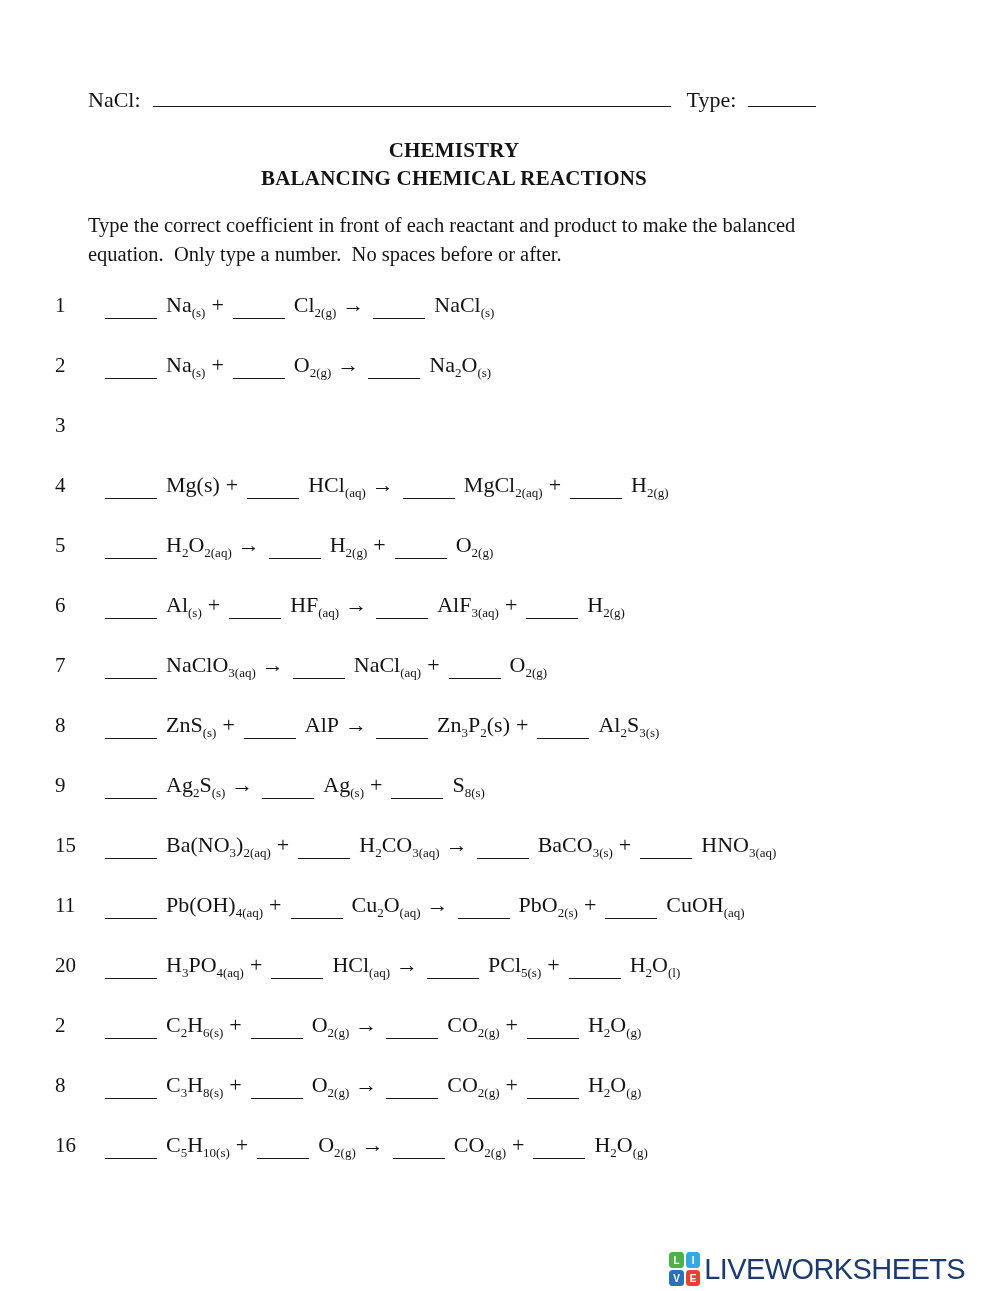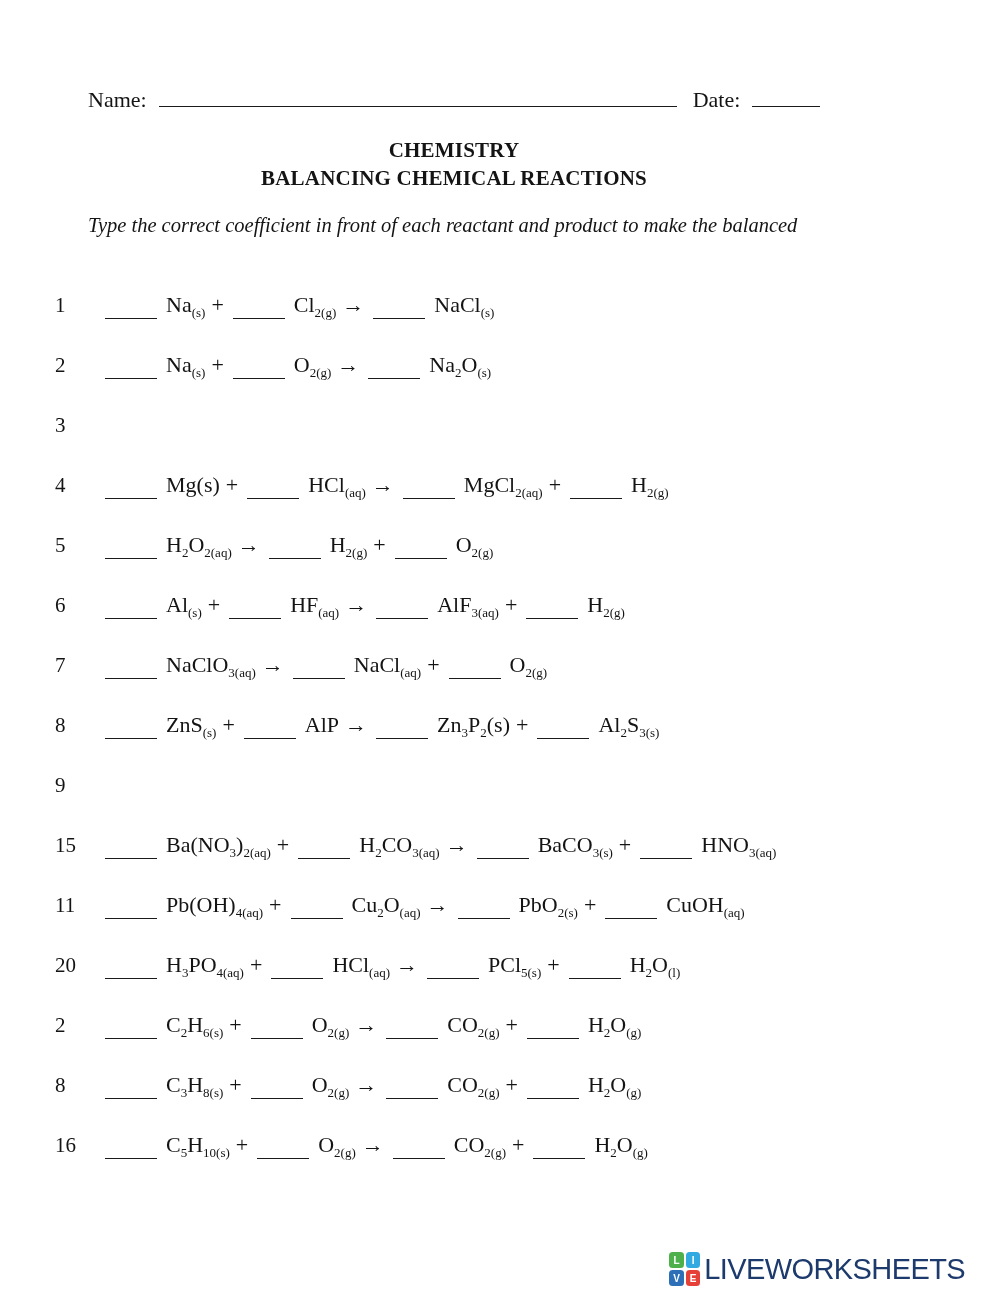--- a/index.html
+++ b/index.html
@@ -35,21 +35,20 @@
     line-height: 28px;
     letter-spacing: 0.2px;
   }
   .title-block div { display: block; }
 
   
   .instructions {
     position: absolute; top: 211px; left: 88px; width: 810px;
     font-size: 20.5px;
     line-height: 28.5px;
-    font-style: italic;
   }
   .instructions span { display: block; white-space: pre-wrap; }
 
   
   .equations {
     position: absolute; top: 275px; left: 55px; width: 910px;
   }
   .eq-row {
     height: 60px;
     display: flex;
@@ -98,33 +97,34 @@
   .lw-brand {
     font-weight: normal;
     font-size: 29px;
     letter-spacing: -0.6px;
   }
 </style>
 </head>
 <body>
 
 <div class="name-row">
-  <span>Name:</span>
+  <span>NaCl:</span>
     <span class="h-line name-line"></span>
-    <span>Date:</span>
+    <span>Type:</span>
     <span class="h-line date-line"></span>
 </div>
 
 <div class="title-block">
   <div>CHEMISTRY</div>
   <div>BALANCING CHEMICAL REACTIONS</div>
 </div>
 
 <div class="instructions">
   <span>Type the correct coefficient in front of each reactant and product to make the balanced</span>
+  <span>equation.  Only type a number.  No spaces before or after.</span>
 </div>
 
 <div class="equations" id="equations">
     <div class="eq-row">
       <span class="eq-num">1</span>
       <span class="eq-body"><span class="blank">&nbsp;</span><span class="formula">Na<sub>(s)</sub></span><span class="op">+</span><span class="blank">&nbsp;</span><span class="formula">Cl<sub>2(g)</sub></span><span class="op">→</span><span class="blank">&nbsp;</span><span class="formula">NaCl<sub>(s)</sub></span></span>
     </div>
     <div class="eq-row">
       <span class="eq-num">2</span>
       <span class="eq-body"><span class="blank">&nbsp;</span><span class="formula">Na<sub>(s)</sub></span><span class="op">+</span><span class="blank">&nbsp;</span><span class="formula">O<sub>2(g)</sub></span><span class="op">→</span><span class="blank">&nbsp;</span><span class="formula">Na<sub>2</sub>O<sub>(s)</sub></span></span>
@@ -147,20 +147,21 @@
     <div class="eq-row">
       <span class="eq-num">7</span>
       <span class="eq-body"><span class="blank">&nbsp;</span><span class="formula">NaClO<sub>3(aq)</sub></span><span class="op">→</span><span class="blank">&nbsp;</span><span class="formula">NaCl<sub>(aq)</sub></span><span class="op">+</span><span class="blank">&nbsp;</span><span class="formula">O<sub>2(g)</sub></span></span>
     </div>
     <div class="eq-row">
       <span class="eq-num">8</span>
       <span class="eq-body"><span class="blank">&nbsp;</span><span class="formula">ZnS<sub>(s)</sub></span><span class="op">+</span><span class="blank">&nbsp;</span><span class="formula">AlP</span><span class="op">→</span><span class="blank">&nbsp;</span><span class="formula">Zn<sub>3</sub>P<sub>2</sub>(s)</span><span class="op">+</span><span class="blank">&nbsp;</span><span class="formula">Al<sub>2</sub>S<sub>3(s)</sub></span></span>
     </div>
     <div class="eq-row">
       <span class="eq-num">9</span>
+      <span class="eq-body"><span class="blank">&nbsp;</span><span class="formula">Ag<sub>2</sub>S<sub>(s)</sub></span><span class="op">→</span><span class="blank">&nbsp;</span><span class="formula">Ag<sub>(s)</sub></span><span class="op">+</span><span class="blank">&nbsp;</span><span class="formula">S<sub>8(s)</sub></span></span>
     </div>
     <div class="eq-row">
       <span class="eq-num">15</span>
       <span class="eq-body"><span class="blank">&nbsp;</span><span class="formula">Ba(NO<sub>3</sub>)<sub>2(aq)</sub></span><span class="op">+</span><span class="blank">&nbsp;</span><span class="formula">H<sub>2</sub>CO<sub>3(aq)</sub></span><span class="op">→</span><span class="blank">&nbsp;</span><span class="formula">BaCO<sub>3(s)</sub></span><span class="op">+</span><span class="blank">&nbsp;</span><span class="formula">HNO<sub>3(aq)</sub></span></span>
     </div>
     <div class="eq-row">
       <span class="eq-num">11</span>
       <span class="eq-body"><span class="blank">&nbsp;</span><span class="formula">Pb(OH)<sub>4(aq)</sub></span><span class="op">+</span><span class="blank">&nbsp;</span><span class="formula">Cu<sub>2</sub>O<sub>(aq)</sub></span><span class="op">→</span><span class="blank">&nbsp;</span><span class="formula">PbO<sub>2(s)</sub></span><span class="op">+</span><span class="blank">&nbsp;</span><span class="formula">CuOH<sub>(aq)</sub></span></span>
     </div>
     <div class="eq-row">

